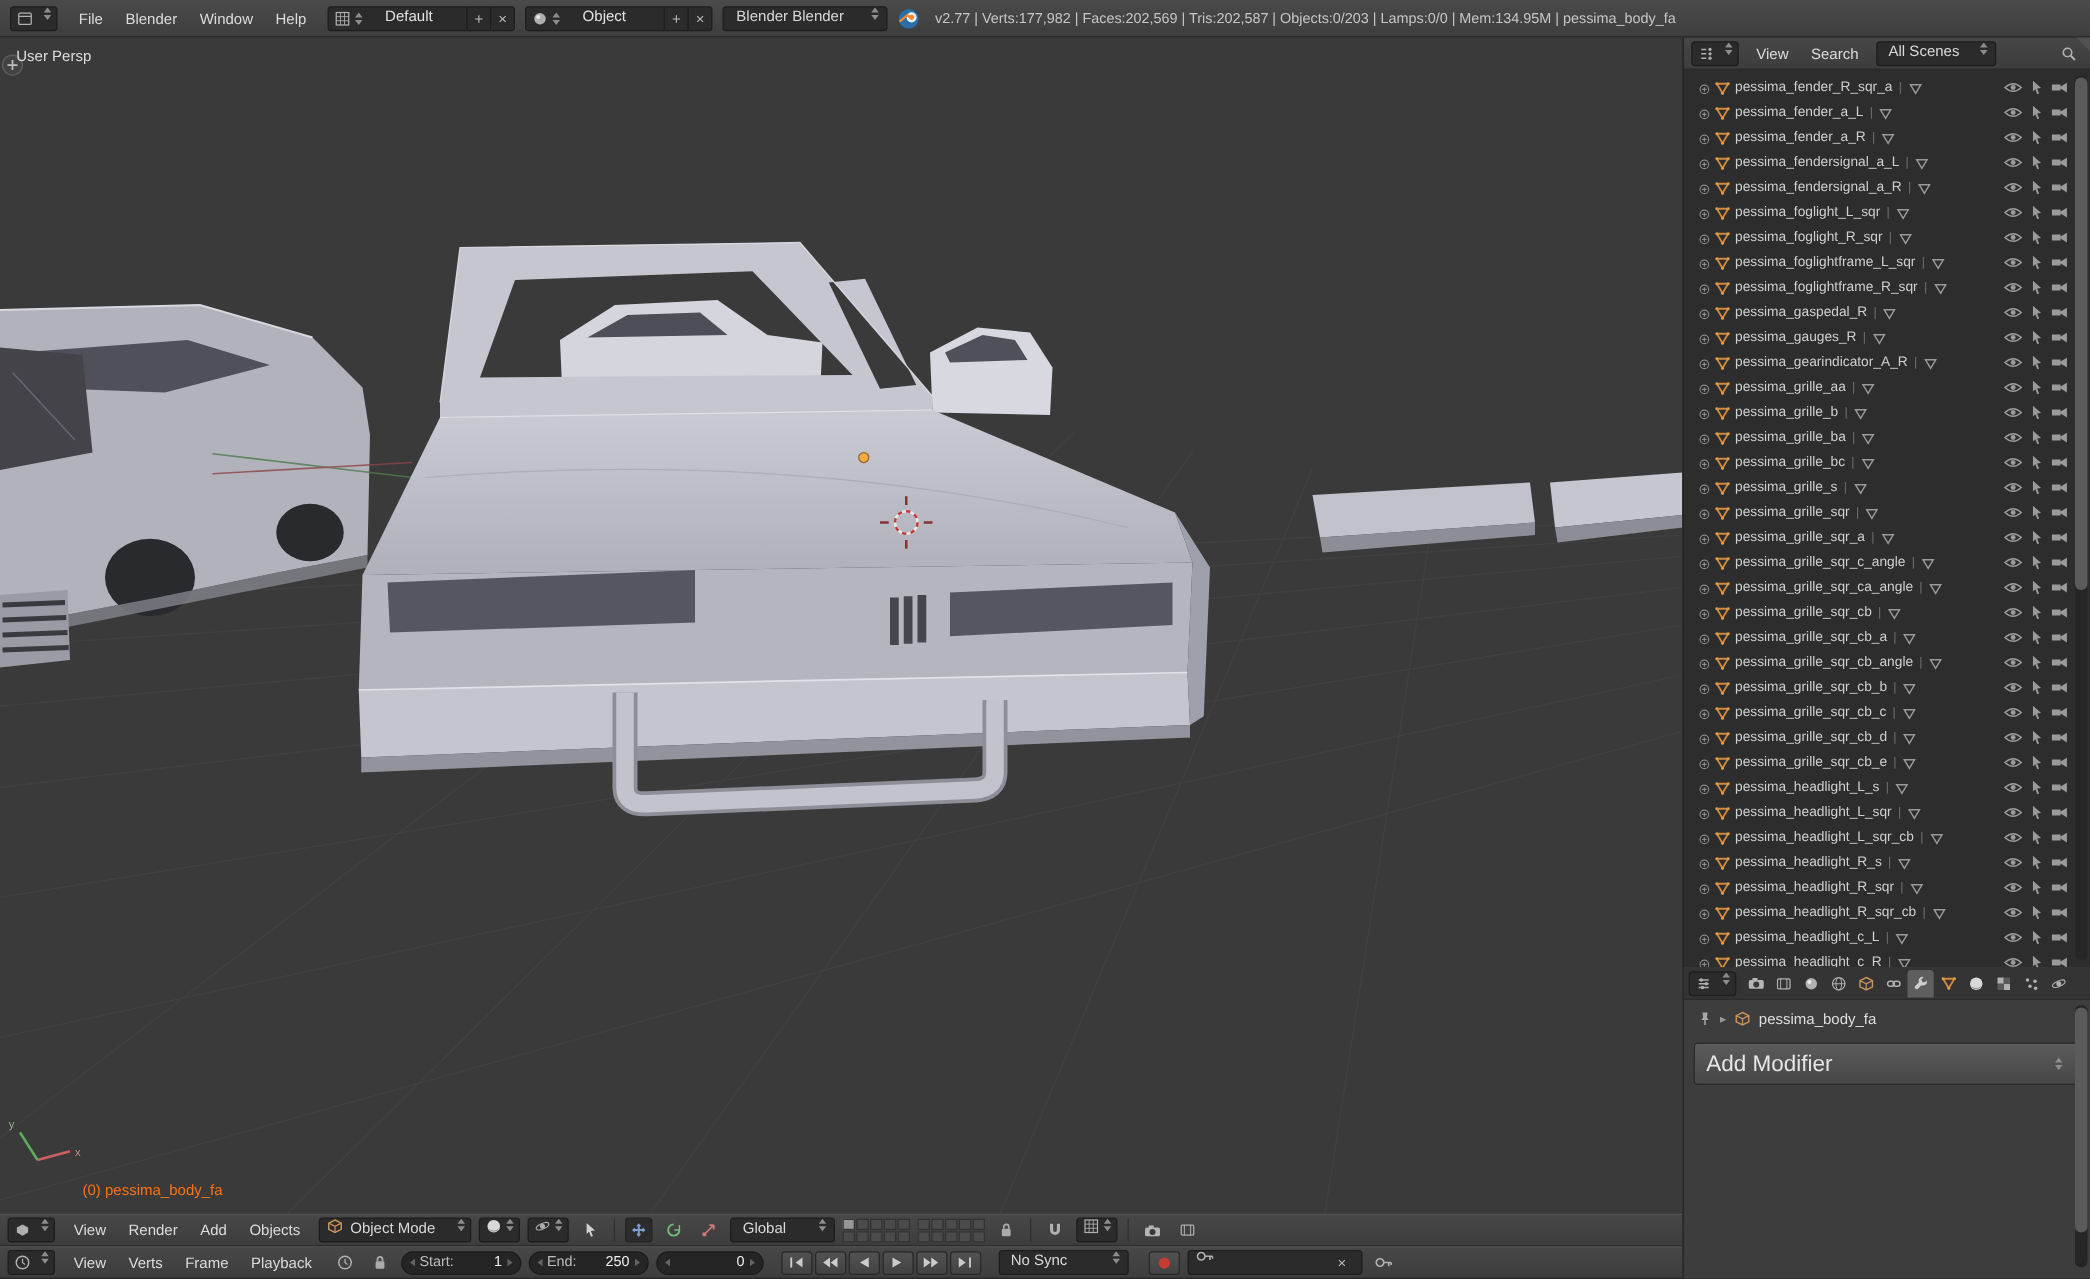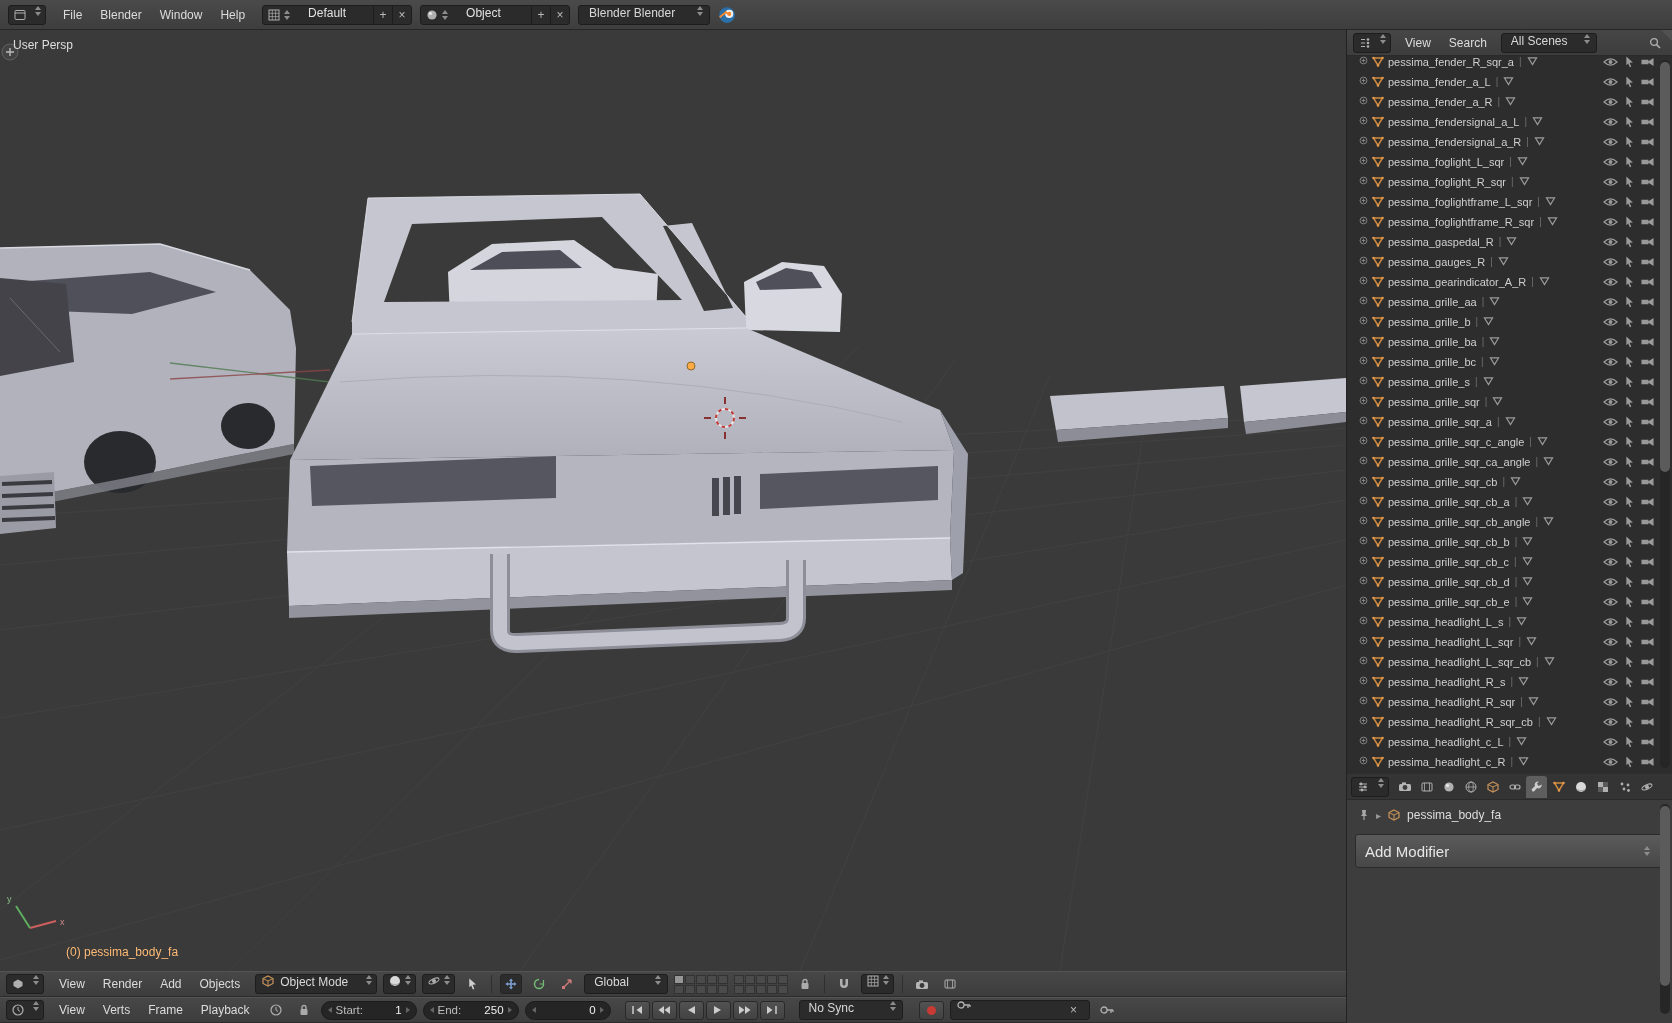--- a/index.html
+++ b/index.html
@@ -32,54 +32,54 @@
   .info-bar{position:absolute;left:0;top:0;width:1672px;height:30px;box-sizing:border-box;
     background:linear-gradient(#4a4a4a,#3e3e3e);border-bottom:1px solid #272727;
     display:flex;align-items:center;gap:8px;padding:0 8px}
   .idb-name{padding:0 9px;min-width:56px;color:#e2e2e2;font-size:12px}
   .idb-btn{width:18px;display:flex;align-items:center;justify-content:center;height:100%;border-left:1px solid #1d1d1d;color:#b9b9b9;font-size:12px}
   .stats{margin-left:4px;color:#c6c6c6;font-size:11.5px;white-space:nowrap}
 
   
   .viewport{position:absolute;left:0;top:30px;width:1346px;height:941px;background:#3a3a3a;overflow:hidden}
   .vp-label{position:absolute;left:13px;top:8px;color:#dedede;font-size:12px}
-  .vp-object{position:absolute;left:66px;bottom:12px;color:#fdba74;font-size:12px}
+  .vp-object{position:absolute;left:66px;bottom:12px;color:#f97316;font-size:12px}
   .vp-canvas{position:absolute;left:0;top:0}
 
   
   .hdr{position:absolute;left:0;width:1346px;height:26px;box-sizing:border-box;
     background:linear-gradient(#474747,#3d3d3d);border-top:1px solid #545454;border-bottom:1px solid #2c2c2c;
     display:flex;align-items:center;gap:6px;padding:0 6px}
   .v3-header{top:971px}
   .tl-header{top:997px}
   .layers{display:grid;grid-template-columns:repeat(5,10px);grid-auto-rows:9px;gap:1px}
   .layers span{background:#4b4b4b;border:1px solid #323232;box-sizing:border-box}
   .layers span.on{background:#969696}
   .hsep{width:1px;height:18px;background:#2f2f2f;margin:0 2px}
 
   
   .outliner{position:absolute;left:1346px;top:30px;width:326px;height:744px;background:#2d2d2d;border-left:1px solid #222;box-sizing:border-box;overflow:hidden}
   .out-head{height:26px;background:linear-gradient(#464646,#3d3d3d);border-bottom:1px solid #2a2a2a;display:flex;align-items:center;gap:5px;padding:0 6px;box-sizing:border-box}
   .out-rows{position:absolute;left:0;top:26px;right:14px;bottom:0;overflow:hidden}
-  .orow{height:20px;display:flex;align-items:flex-start;gap:4px;padding:0 4px 0 12px}
+  .orow{height:20px;display:flex;align-items:flex-end;gap:4px;padding:0 4px 0 12px}
   .o-name{color:#cfcfcf;font-size:11px;white-space:nowrap}
   .o-sep{color:#6f6f6f;font-size:10px;margin:0 1px}
   .o-right{margin-left:auto;display:flex;gap:7px;align-items:center}
   .scrolltrack{position:absolute;width:10px;background:#262626;border-radius:5px}
   .scrollthumb{position:absolute;left:0;width:10px;background:#5b5b5b;border-radius:5px}
   .corner{position:absolute;right:0;top:30px;width:0;height:0;border-top:11px solid #5a5a5a;border-left:11px solid transparent;opacity:.6}
 
   .props{position:absolute;left:1346px;top:774px;width:326px;height:249px;background:#3d3d3d;border-left:1px solid #222;box-sizing:border-box}
   .props-tabs{height:26px;background:#343434;border-bottom:1px solid #2a2a2a;display:flex;align-items:center;gap:1px;padding:0 4px;box-sizing:border-box}
   .ptab{width:21px;height:22px;display:flex;align-items:center;justify-content:center;border-radius:3px 3px 0 0}
   .ptab.active{background:#5e5e5e}
   .props-bread{height:30px;display:flex;align-items:center;gap:7px;padding:0 12px;color:#dedede}
   .bc-arrow{color:#9a9a9a;font-size:10px}
   .addmod{margin:4px 8px 0 8px;height:22px;border-radius:3px;background:linear-gradient(#5b5b5b,#474747);
-    border:1px solid #2b2b2b;display:flex;align-items:center;padding:16px 9px;color:#e6e6e6;font-size:15px;box-sizing:border-box}
+    border:1px solid #2b2b2b;display:flex;align-items:center;padding:16px 9px;color:#e6e6e6;font-size:18px;box-sizing:border-box}
   .addmod .dd-ar{margin-left:auto}
 </style>
 </head>
 <body>
 
 <div class="app">
 
   <div class="info-bar">
     <span class="pill">
       <span class="seg">
@@ -136,20 +136,21 @@
           <i class="u"></i>
           <i class="d"></i>
         </span>
     </span>
 
     <span>
         <svg width="18" height="18">
           <use href="#i-blender"></use>
         </svg>
       </span>
+    <span class="stats">v2.77 | Verts:177,982 | Faces:202,569 | Tris:202,587 | Objects:0/203 | Lamps:0/0 | Mem:134.95M | pessima_body_fa</span>
   </div>
 
   <div class="viewport">
     <svg class="vp-canvas" width="1346" height="941" viewBox="0 0 1346 941">
       <defs>
         <linearGradient id="gdeck" x1="0" y1="0" x2="0" y2="1">
           <stop offset="0" stop-color="#cacad4"></stop>
             <stop offset="1" stop-color="#b0b0bb"></stop>
         </linearGradient>
       </defs>

